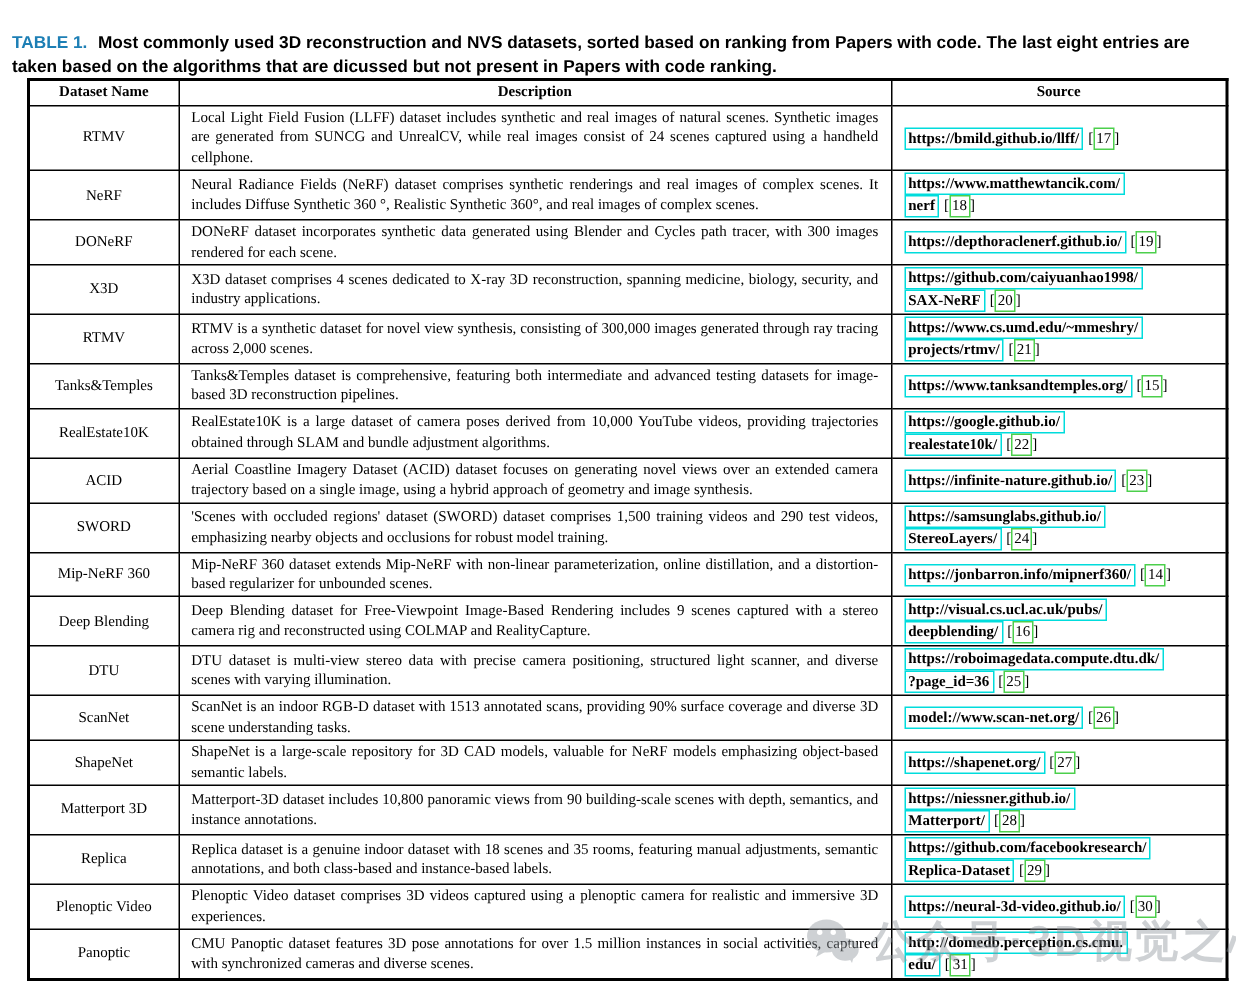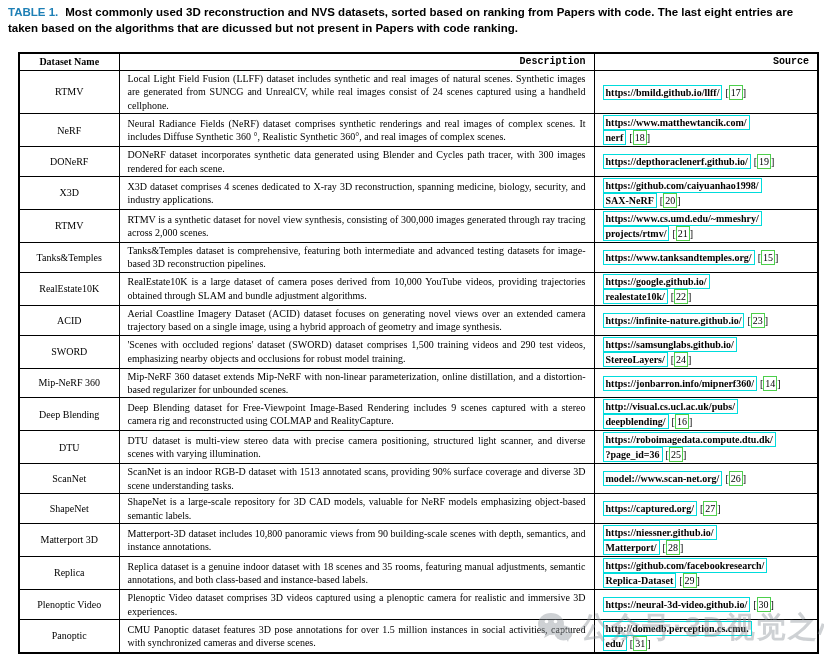--- a/index.html
+++ b/index.html
@@ -1,21 +1,21 @@
 <!DOCTYPE html>
 <html><head>
 <meta charset="utf-8">
 <style>
   html,body{margin:0;padding:0;}
   body{
     width:824px;height:664px;background:#ffffff;position:relative;overflow:hidden;
     font-family:"Liberation Serif", serif;color:#000;
   }
   .caption{
-    position:absolute;left:8px;top:5px;width:806px;
+    position:absolute;left:8px;top:22px;width:806px;
     font-family:"Liberation Sans", sans-serif;font-weight:bold;
     font-size:11.5px;line-height:15.5px;color:#000;
   }
   .caption .cap-label{color:#1d7fb5;padding-right:7px;}
   table.datasets{
     position:absolute;left:18px;top:52px;width:799px;
     border-collapse:collapse;table-layout:fixed;
     border:2px solid #000;
   }
   table.datasets th, table.datasets td{
@@ -23,21 +23,21 @@
     font-size:10px;line-height:13.4px;
     padding:1px 8px;
     vertical-align:middle;
     overflow:hidden;
   }
   table.datasets thead th{
     font-weight:bold;height:14px;line-height:14px;
     border-bottom:1px solid #000;
   }
   th.name-head, td.name-cell{text-align:center;padding:1px 2px;}
-  th.desc-head, th.src-head{text-align:right;font-family:Liberation Mono, monospace;}
+  th.desc-head, th.src-head{text-align:center;}
   td.desc-cell{text-align:justify;}
   td.src-cell{padding:1px 3px 1px 5px;}
   .src-line{white-space:nowrap;line-height:15px;}
   .urlbox{
     display:inline-block;
     border:1px solid #00dcdc;
     padding:0 2px;line-height:13px;font-weight:bold;
   }
   .refwrap{margin-left:3px;}
   .refbox{
@@ -171,21 +171,21 @@
         <td class="name-cell">ScanNet</td>
         <td class="desc-cell">ScanNet is an indoor RGB-D dataset with 1513 annotated scans, providing 90% surface coverage and diverse 3D scene understanding tasks.</td>
         <td class="src-cell">
           <div class="src-line"><span class="urlbox">model://www.scan-net.org/</span><span class="refwrap">[<span class="refbox">26</span>]</span></div>
         </td>
       </tr>
       <tr>
         <td class="name-cell">ShapeNet</td>
         <td class="desc-cell">ShapeNet is a large-scale repository for 3D CAD models, valuable for NeRF models emphasizing object-based semantic labels.</td>
         <td class="src-cell">
-          <div class="src-line"><span class="urlbox">https://captured.org/</span><span class="refwrap">[<span class="refbox">27</span>]</span></div>
+          <div class="src-line"><span class="urlbox">https://shapenet.org/</span><span class="refwrap">[<span class="refbox">27</span>]</span></div>
         </td>
       </tr>
       <tr>
         <td class="name-cell">Matterport 3D</td>
         <td class="desc-cell">Matterport-3D dataset includes 10,800 panoramic views from 90 building-scale scenes with depth, semantics, and instance annotations.</td>
         <td class="src-cell">
           <div class="src-line"><span class="urlbox">https://niessner.github.io/</span></div>
           <div class="src-line"><span class="urlbox">Matterport/</span><span class="refwrap">[<span class="refbox">28</span>]</span></div>
         </td>
       </tr>

